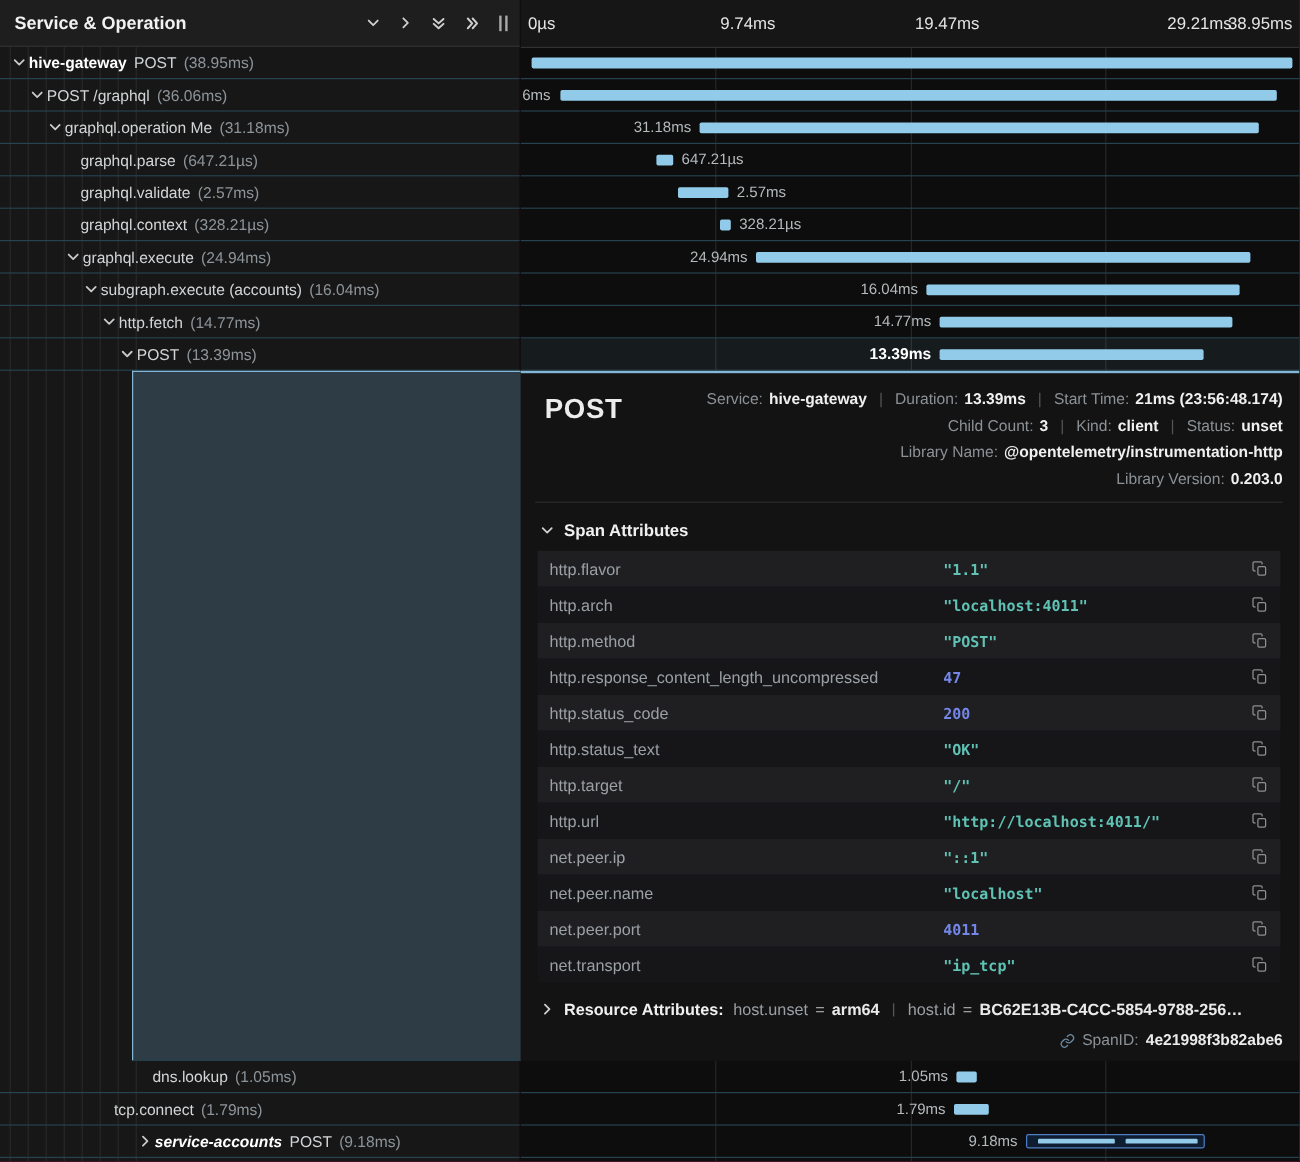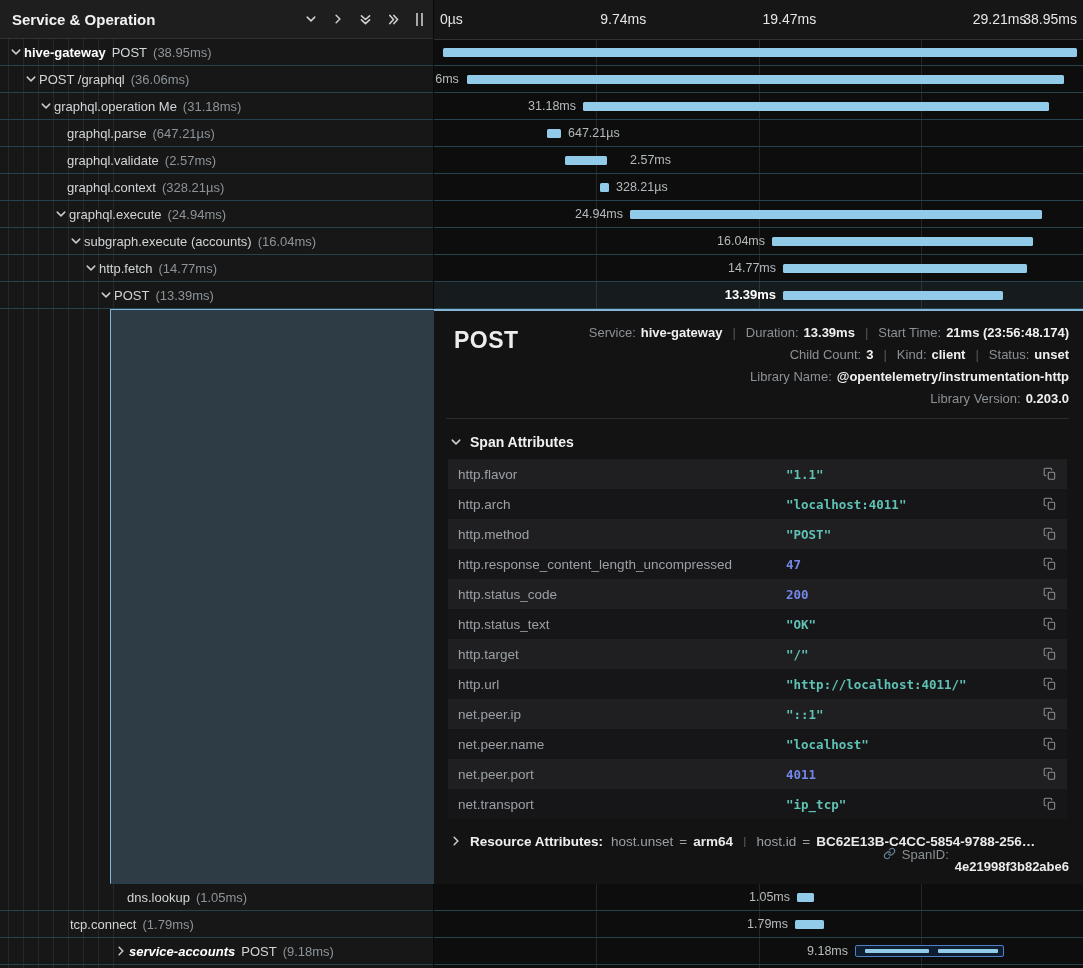--- a/index.html
+++ b/index.html
@@ -73,21 +73,21 @@
   .attr-val.string{color:#5fc2b4;}
   .attr-val.number{color:#7487e8;}
   .copy-btn{background:none;border:none;padding:0;color:#8f8f8f;cursor:pointer;display:flex;justify-content:center;align-items:center;}
 
   .resource-row{display:flex;align-items:center;margin:16px 0 0 4px;font-size:13.5px;gap:8px;white-space:nowrap;overflow:hidden;}
   .res-chev{display:flex;color:#cfcfcf;}
   .res-header{font-weight:700;color:#f0f0f0;cursor:pointer;}
   .res-pairs{display:flex;align-items:center;color:#9ba0a5;overflow:hidden;}
   .res-pairs .rv{color:#eaeaea;font-weight:700;}
   .res-pairs .eq{margin:0 6px;}
-  .detail-footer{margin-top:auto;display:flex;justify-content:flex-end;align-items:flex-start;gap:6px;font-size:13px;color:#8c9196;}
+  .detail-footer{margin-top:auto;display:flex;justify-content:flex-end;align-items:flex-end;gap:6px;font-size:13px;color:#8c9196;}
   .detail-footer .link-icon{color:#6d8ba0;display:flex;cursor:pointer;}
   .detail-footer .sid{color:#ececec;font-weight:700;margin-top:12px;}
 </style>
 </head>
 <body>
 
 <div class="app">
 
   <aside class="left-panel">
     <div id="guides">
@@ -211,21 +211,21 @@
           <span class="op">POST</span>
           <span class="dur">(13.39ms)</span>
         </div>
       </div>
     <div id="tree-bottom" class="tree-rows">
         <div class="tree-row" style="padding-left: 113px;">
           <span class="chev-spacer"></span>
           <span class="op">dns.lookup</span>
           <span class="dur">(1.05ms)</span>
         </div>
-        <div class="tree-row" style="padding-left: 56px; text-align: center;">
+        <div class="tree-row" style="padding-left: 81px; text-align: center;">
           <span class="chev-spacer"></span>
           <span class="op">tcp.connect</span>
           <span class="dur">(1.79ms)</span>
         </div>
         <div class="tree-row" style="padding-left: 113px;">
           <span class="chev">
             <svg width="12" height="12" viewBox="0 0 16 16" fill="none" stroke="currentColor" stroke-width="2" stroke-linecap="round" stroke-linejoin="round">
               <polyline points="5.5,3 10.5,8 5.5,13"></polyline>
             </svg>
           </span>
@@ -259,21 +259,21 @@
         </div>
         <div class="tl-row">
           <span class="bar-label left" style="width: 142px;">31.18ms</span>
           <div class="bar" style="left: 149px; width: 466px; background: rgb(146, 203, 233);"></div>
         </div>
         <div class="tl-row">
           <span class="bar-label right" style="left: 134px;">647.21µs</span>
           <div class="bar" style="left: 113px; width: 14px; background: rgb(146, 203, 233);"></div>
         </div>
         <div class="tl-row">
-          <span class="bar-label right" style="left: 196px;">2.57ms</span>
+          <span class="bar-label right" style="left: 180px;">2.57ms</span>
           <div class="bar" style="left: 131px; width: 42px; background: rgb(146, 203, 233);"></div>
         </div>
         <div class="tl-row">
           <span class="bar-label right" style="left: 182px;">328.21µs</span>
           <div class="bar" style="left: 166px; width: 9px; background: rgb(146, 203, 233);"></div>
         </div>
         <div class="tl-row">
           <span class="bar-label left" style="width: 189px;">24.94ms</span>
           <div class="bar" style="left: 196px; width: 412px; background: rgb(146, 203, 233);"></div>
         </div>

